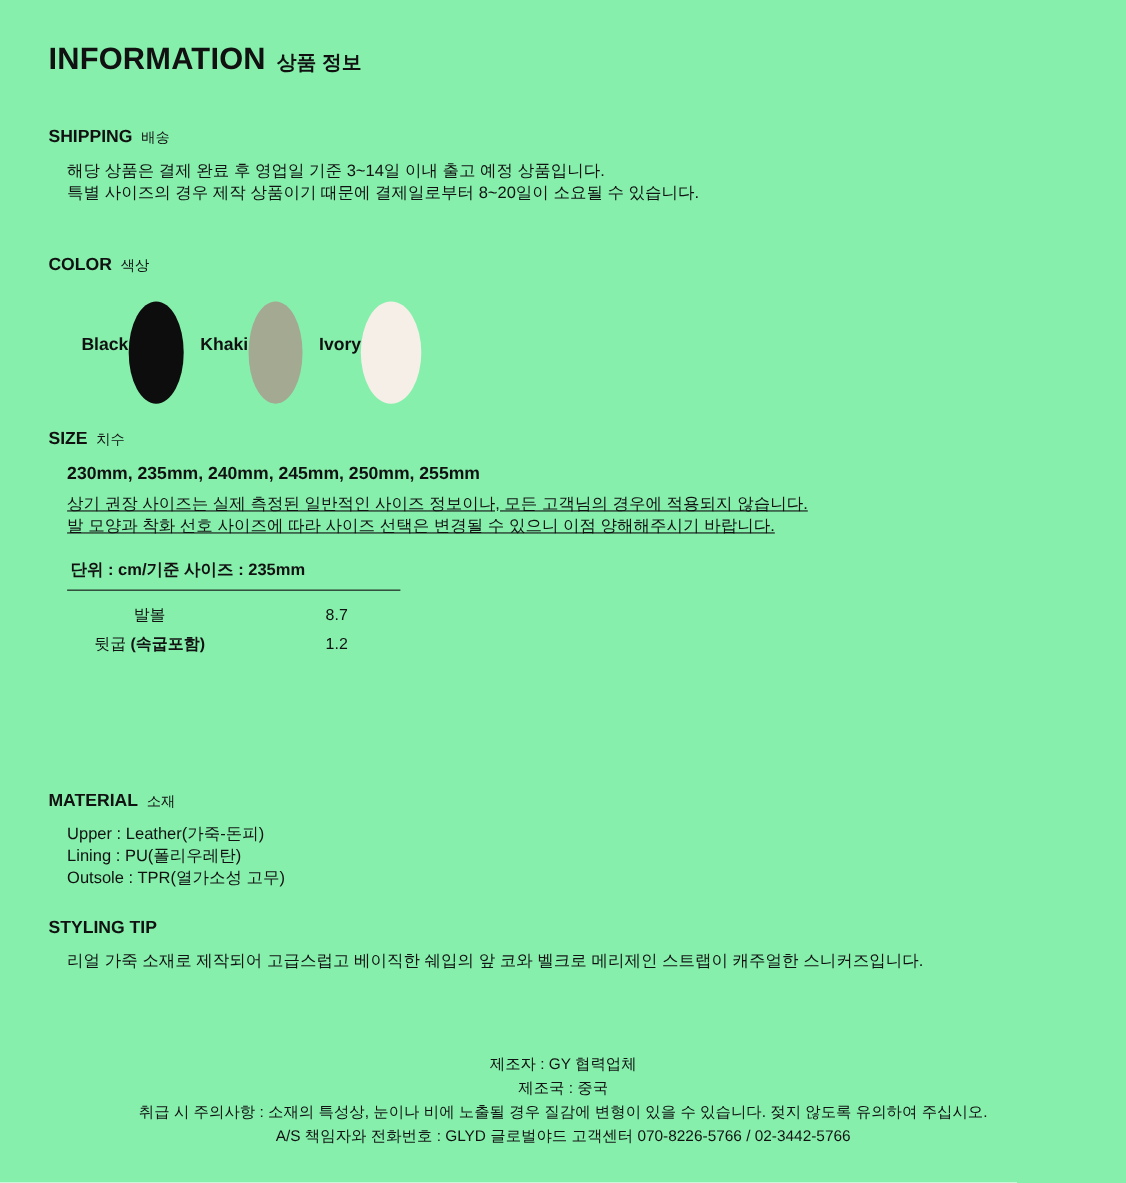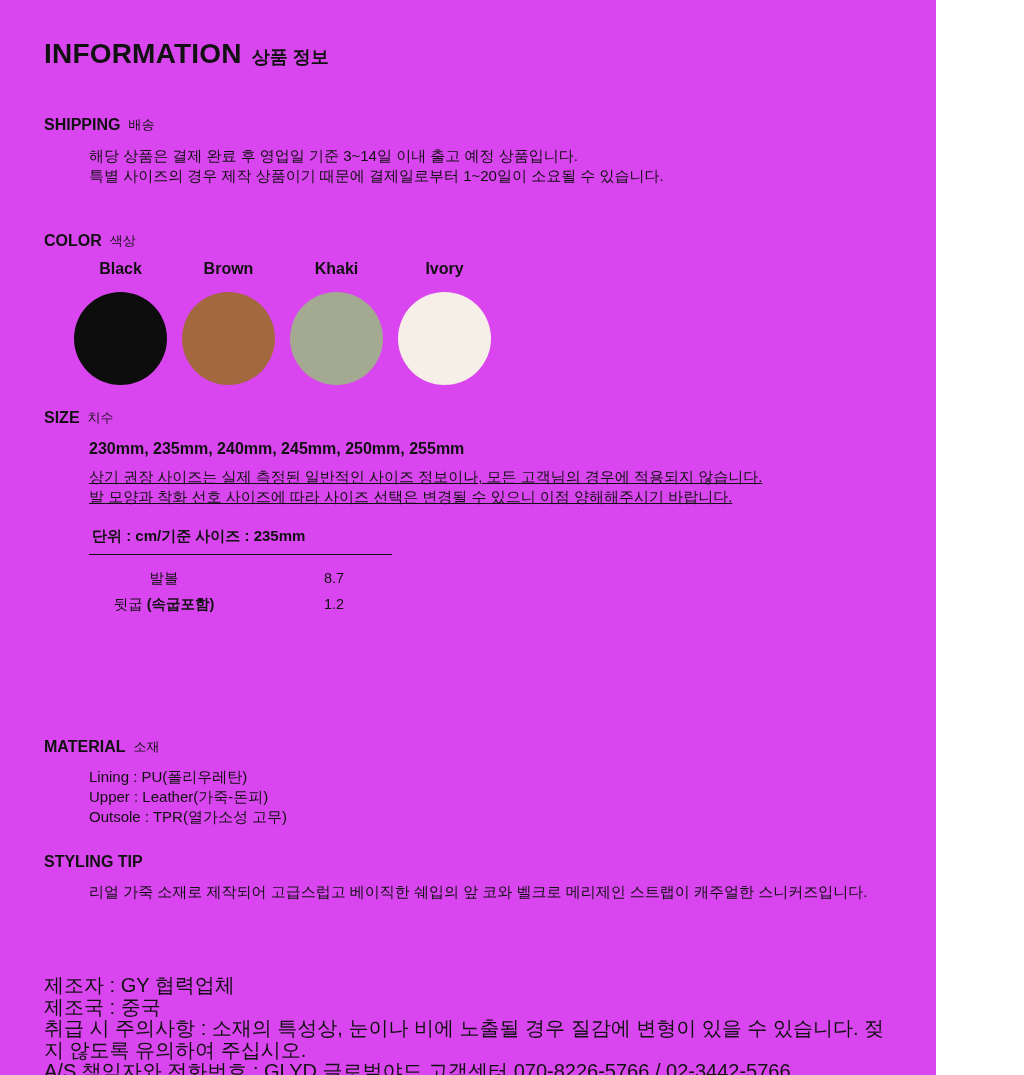--- a/index.html
+++ b/index.html
@@ -2,23 +2,23 @@
 <html><head>
 <meta charset="utf-8">
 <style>
   * { margin: 0; padding: 0; box-sizing: border-box; }
   html, body {
     background: #ffffff;
     color: #111111;
     font-family: "Liberation Sans", sans-serif;
   }
   .page {
-    width: 936px;
+    width: 1024px;
     height: 1075px;
-    background: #d946ef;
+    background: #86efac;
     overflow: hidden;
     padding: 38px 44px 0 44px;
   }
   
   .page-title-row {
     display: flex;
     align-items: baseline;
     gap: 10px;
   }
   .page-title {
@@ -41,41 +41,41 @@
   .section-heading .en {
     font-size: 16px;
     font-weight: 700;
     color: #111111;
   }
   .section-heading .ko {
     font-size: 13px;
     font-weight: 400;
     color: #111111;
   }
-  .indent { margin-left: 45px; }
+  .indent { margin-left: 17px; }
   .body-text {
     font-size: 15px;
     line-height: 20px;
     color: #111111;
   }
   
   .section-shipping { margin-top: 46px; }
   .section-shipping .body-text { margin-top: 12px; }
   
   .section-color { margin-top: 46px; }
   .swatch-row {
     display: flex;
     gap: 15px;
     margin-top: 10px;
     margin-left: 30px;
   }
   .swatch {
     width: 93px;
     display: flex;
-    flex-direction: column;
+    flex-direction: row;
     align-items: center;
   }
   .swatch-label {
     font-size: 16px;
     font-weight: 600;
     color: #111111;
     height: 18px;
   }
   .swatch-circle {
     margin-top: 14px;
@@ -120,59 +120,56 @@
   }
   
   .section-material { margin-top: 121px; }
   .section-material .body-text { margin-top: 11px; }
   
   .section-styling { margin-top: 26px; }
   .section-styling .body-text { margin-top: 11px; }
   
   .page-footer {
     margin-top: 73px;
-    font-size: 20px;
+    font-size: 14px;
     line-height: 21.5px;
     color: #111111;
+    text-align: center;
   }
 </style>
 </head>
 <body>
 
 <div class="page">
 
   <div class="page-title-row">
     <span class="page-title">INFORMATION</span>
     <span class="page-subtitle">상품 정보</span>
   </div>
 
   <div class="section section-shipping">
     <div class="section-heading">
       <span class="en">SHIPPING</span>
       <span class="ko">배송</span>
     </div>
     <div class="body-text indent">
       <div>해당 상품은 결제 완료 후 영업일 기준 3~14일 이내 출고 예정 상품입니다.</div>
-      <div>특별 사이즈의 경우 제작 상품이기 때문에 결제일로부터 1~20일이 소요될 수 있습니다.</div>
+      <div>특별 사이즈의 경우 제작 상품이기 때문에 결제일로부터 8~20일이 소요될 수 있습니다.</div>
     </div>
   </div>
 
   <div class="section section-color">
     <div class="section-heading">
       <span class="en">COLOR</span>
       <span class="ko">색상</span>
     </div>
     <div class="swatch-row">
       <div class="swatch">
         <div class="swatch-label">Black</div>
         <div class="swatch-circle" style="background: rgb(13, 13, 13);"></div>
-      </div>
-      <div class="swatch">
-        <div class="swatch-label">Brown</div>
-        <div class="swatch-circle" style="background: rgb(164, 104, 63);"></div>
       </div>
       <div class="swatch">
         <div class="swatch-label">Khaki</div>
         <div class="swatch-circle" style="background: rgb(164, 169, 146);"></div>
       </div>
       <div class="swatch">
         <div class="swatch-label">Ivory</div>
         <div class="swatch-circle" style="background: rgb(246, 239, 231);"></div>
       </div>
     </div>
@@ -202,22 +199,22 @@
       </div>
     </div>
   </div>
 
   <div class="section section-material">
     <div class="section-heading">
       <span class="en">MATERIAL</span>
       <span class="ko">소재</span>
     </div>
     <div class="body-text indent">
+      <div>Upper : Leather(가죽-돈피)</div>
       <div>Lining : PU(폴리우레탄)</div>
-      <div>Upper : Leather(가죽-돈피)</div>
       <div>Outsole : TPR(열가소성 고무)</div>
     </div>
   </div>
 
   <div class="section section-styling">
     <div class="section-heading">
       <span class="en">STYLING TIP</span>
     </div>
     <div class="body-text indent">리얼 가죽 소재로 제작되어 고급스럽고 베이직한 쉐입의 앞 코와 벨크로 메리제인 스트랩이 캐주얼한 스니커즈입니다.</div>
   </div>

